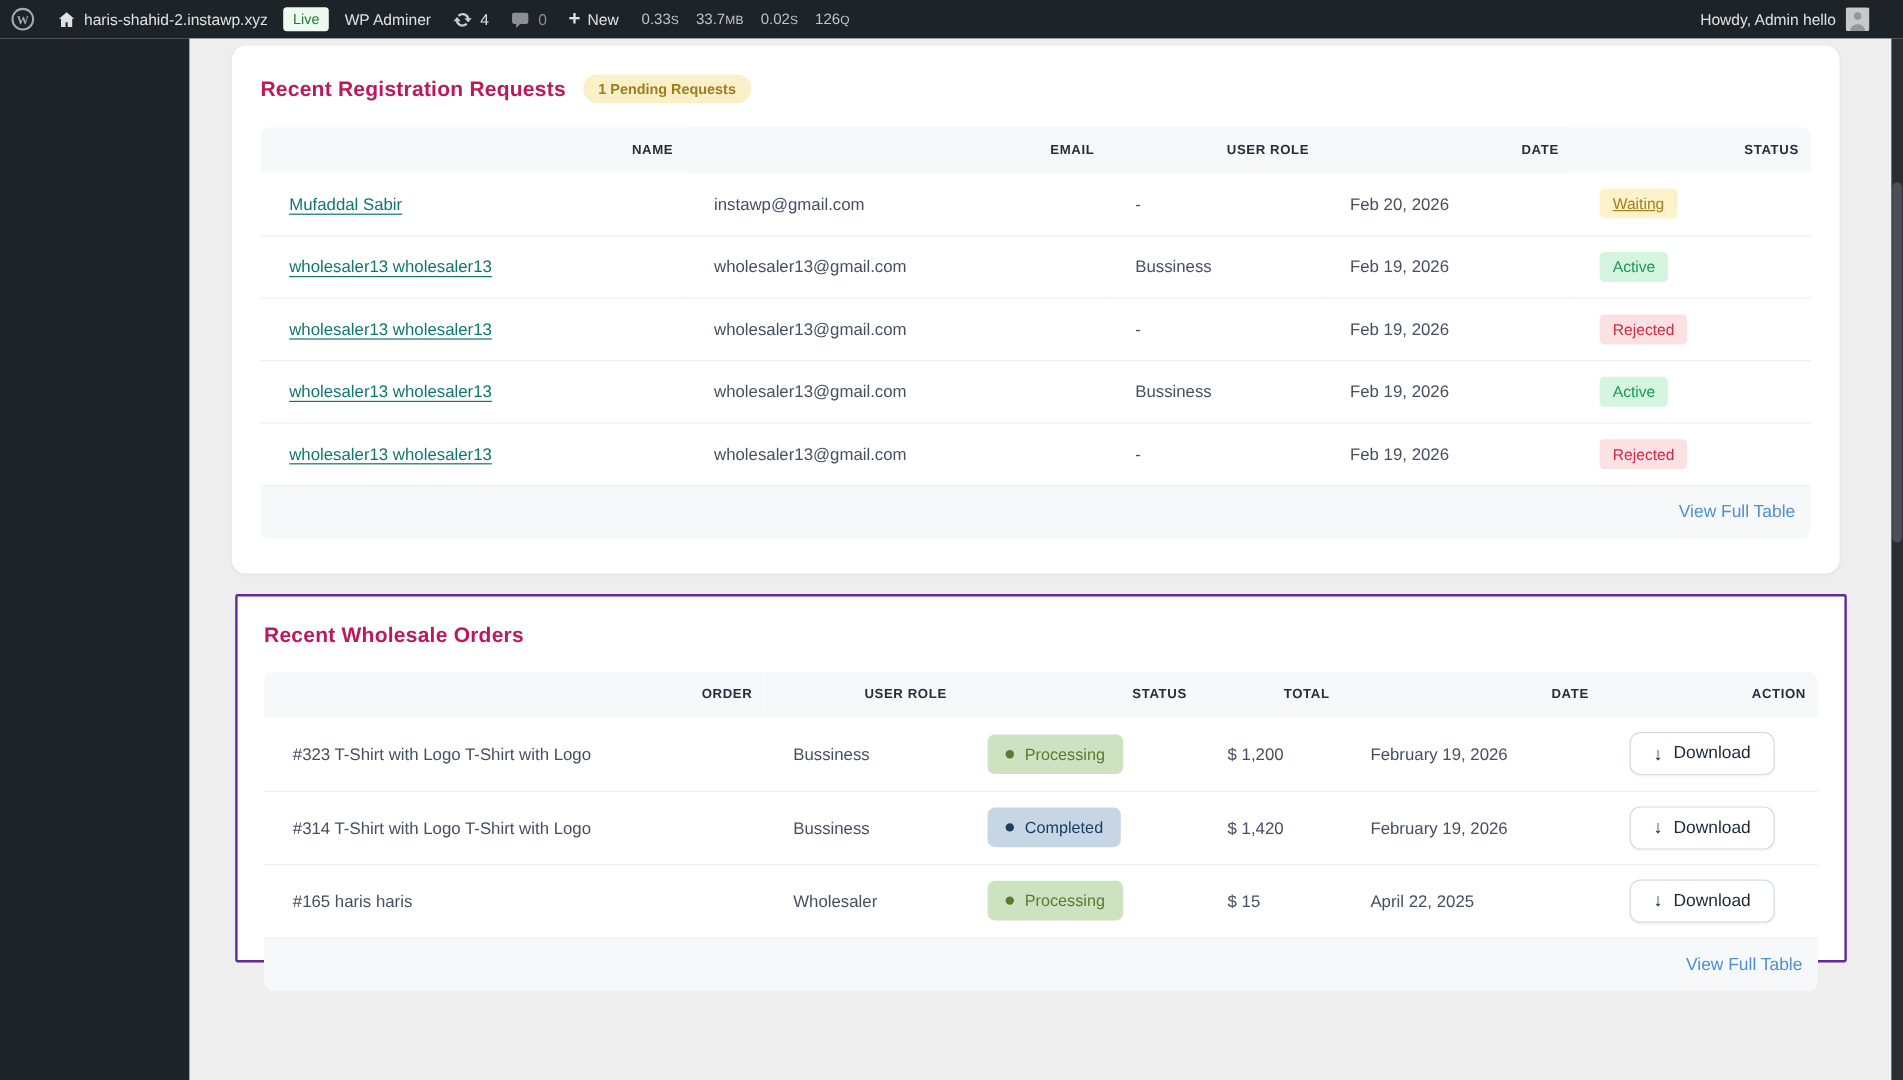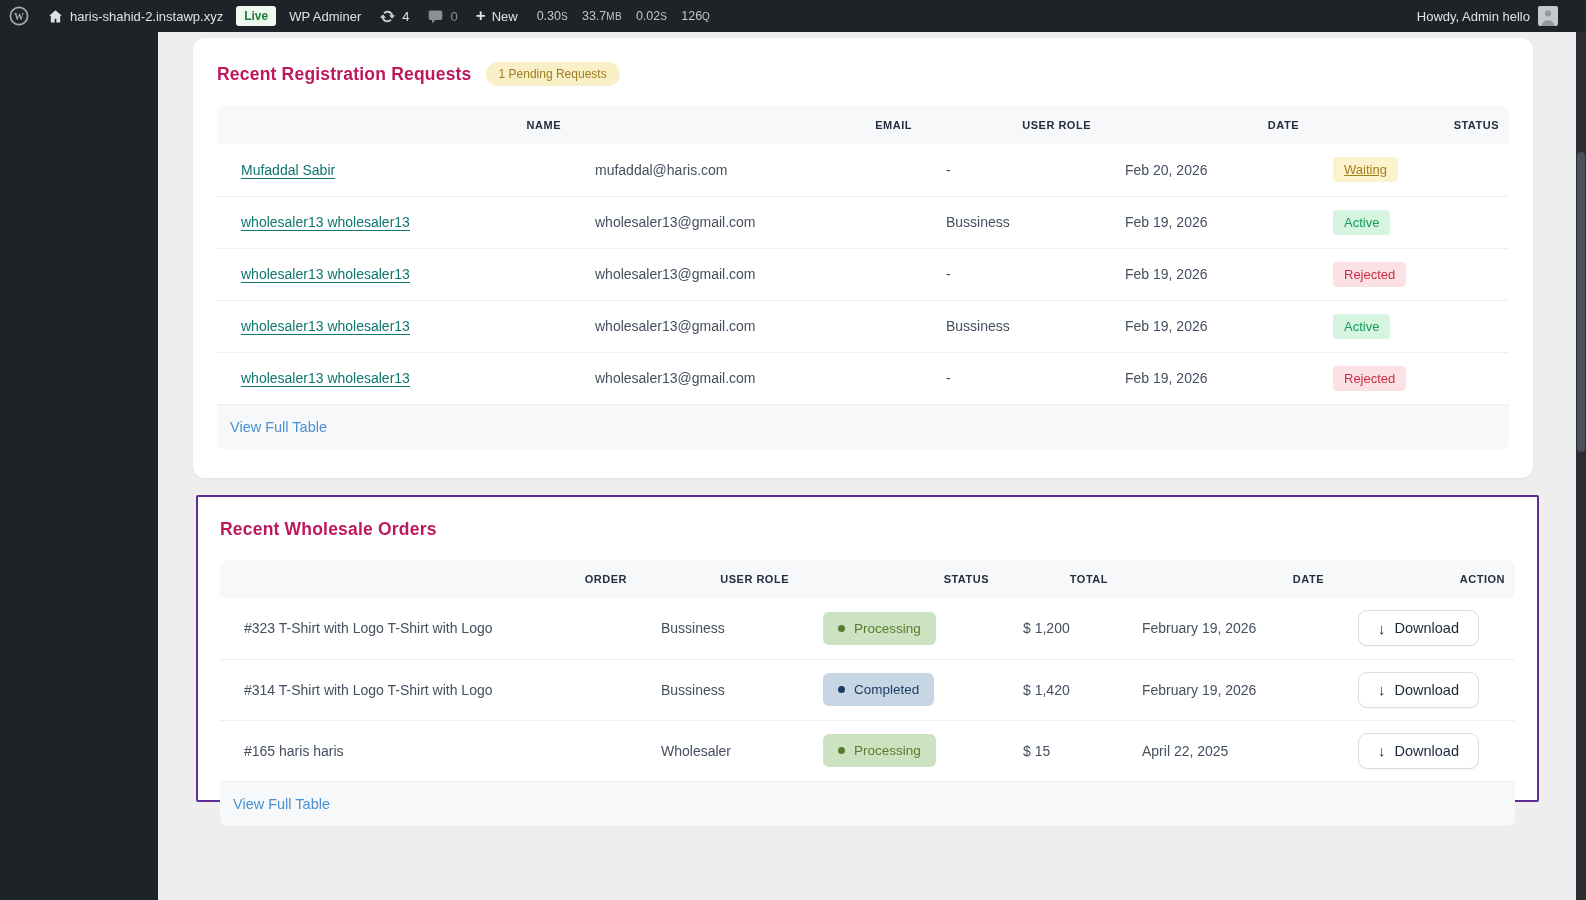--- a/index.html
+++ b/index.html
@@ -20,21 +20,21 @@
   }
   .ab-left, .ab-right { display:flex; align-items:center; height:100%; }
   .ab-item {
     display:inline-flex; align-items:center; gap:6px;
     padding:0 9px; height:100%; color:#dfe1e3; text-decoration:none; cursor:pointer;
     white-space:nowrap;
   }
   .ab-item svg { display:block; }
   .live-badge {
     background:var(--live-badge-bg,#eef9ef); color:var(--live-badge-text,#1e7e34);
-    font-weight:700; font-size:12px; padding:3px 8px; border-radius:3px; margin:0 4px;
+    font-weight:400; font-size:12px; padding:3px 8px; border-radius:3px; margin:0 4px;
     cursor:pointer;
   }
   .dim { color:#8c8f94; }
   .stats { display:inline-flex; gap:14px; color:#c3c4c7; font-size:12.5px; padding:0 10px; cursor:pointer; }
   .stat .unit { font-size:10px; text-transform:uppercase; letter-spacing:.3px; }
   .plus-glyph { font-size:17px; font-weight:700; line-height:1; margin-top:-2px; }
   .howdy { gap:8px; padding-right:28px; }
   .avatar { width:20px; height:20px; border-radius:2px; overflow:hidden; display:block; }
 
   
@@ -66,41 +66,41 @@
   }
   .card-orders {
     left:38px; top:463px; width:1343px; height:307px;
     border:2px solid var(--accent-purple,#5e2b97); border-radius:2px;
     padding:22px;
   }
   .card-head { display:flex; align-items:center; gap:14px; }
   .card-title { font-size:17.5px; font-weight:700; color:#be185d; letter-spacing:.2px; }
   .pending-badge {
     background:var(--pending-badge-bg,#faf0c8); color:var(--pending-badge-text,#9c7c1e);
-    font-size:12px; font-weight:400; padding:5px 13px; border-radius:14px;
+    font-size:12px; font-weight:700; padding:5px 13px; border-radius:14px;
   }
 
   
   table { border-collapse:collapse; table-layout:fixed; width:100%; margin-top:20px; }
   thead th {
     background:#f7f8f9; text-align:right; font-size:11px; font-weight:700;
     color:#232f40; letter-spacing:.5px; padding:13px 10px 13px 24px; height:38px;
   }
   thead th:first-child { border-top-left-radius:8px; }
   thead th:last-child  { border-top-right-radius:8px; }
   tbody td {
     font-size:14px; color:#454f5f; padding:0 10px 0 24px;
     border-top:1px solid #edeff2;
   }
   tbody tr:first-child td { border-top:none; }
   .card-reg tbody td { height:52px; }
   .card-orders tbody td { height:61px; }
   .name-link { color:#0f766e; text-decoration:underline; text-underline-offset:3px; cursor:pointer; }
   .table-footer {
-    background:#f7f8f9; border-top:1px solid #edeff2; text-align:left;
+    background:#f7f8f9; border-top:1px solid #edeff2; text-align:right;
     padding:13px; border-radius:0 0 8px 8px;
   }
   .view-link { color:var(--link-blue,#4a90d2); font-size:14.5px; text-decoration:none; cursor:pointer; }
 
   
   .badge { display:inline-block; font-size:13px; padding:5px 11px; border-radius:4px; }
   .badge.waiting  { background:var(--badge-waiting-bg,#fcf3cc);  color:var(--badge-waiting-text,#a3801b);text-decoration:underline; }
   .badge.active   { background:var(--badge-active-bg,#d6f5e0);   color:var(--badge-active-text,#169a56); }
   .badge.rejected { background:var(--badge-rejected-bg,#fce1e4); color:var(--badge-rejected-text,#d02943); }
 
@@ -158,21 +158,21 @@
             <path fill="#8c8f94" d="M4 3h12c1.1 0 2 .9 2 2v7c0 1.1-.9 2-2 2h-6l-4 4v-4H4c-1.1 0-2-.9-2-2V5c0-1.1.9-2 2-2z"></path>
           </svg>
       </span>
       <span class="dim">0</span>
     </a>
     <a class="ab-item">
       <span class="plus-glyph">+</span>
       <span>New</span>
     </a>
     <a class="stats">
-      <span class="stat"><span>0.30</span><span class="unit">s</span></span>
+      <span class="stat"><span>0.33</span><span class="unit">s</span></span>
       <span class="stat"><span>33.7</span><span class="unit">MB</span></span>
       <span class="stat"><span>0.02</span><span class="unit">s</span></span>
       <span class="stat"><span>126</span><span class="unit">Q</span></span>
     </a>
   </div>
   <div class="ab-right">
     <a class="ab-item howdy">
       <span>Howdy, Admin hello</span>
       <span class="avatar">
         <svg width="20" height="20" viewBox="0 0 20 20">
@@ -210,21 +210,21 @@
           <th>NAME</th>
           <th>EMAIL</th>
           <th>USER ROLE</th>
           <th>DATE</th>
           <th>STATUS</th>
         </tr>
       </thead>
       <tbody>
         <tr>
           <td><a class="name-link">Mufaddal Sabir</a></td>
-          <td>mufaddal@haris.com</td>
+          <td>instawp@gmail.com</td>
           <td>-</td>
           <td>Feb 20, 2026</td>
           <td><span class="badge waiting">Waiting</span></td>
         </tr>
         <tr>
           <td><a class="name-link">wholesaler13 wholesaler13</a></td>
           <td>wholesaler13@gmail.com</td>
           <td>Bussiness</td>
           <td>Feb 19, 2026</td>
           <td><span class="badge active">Active</span></td>

